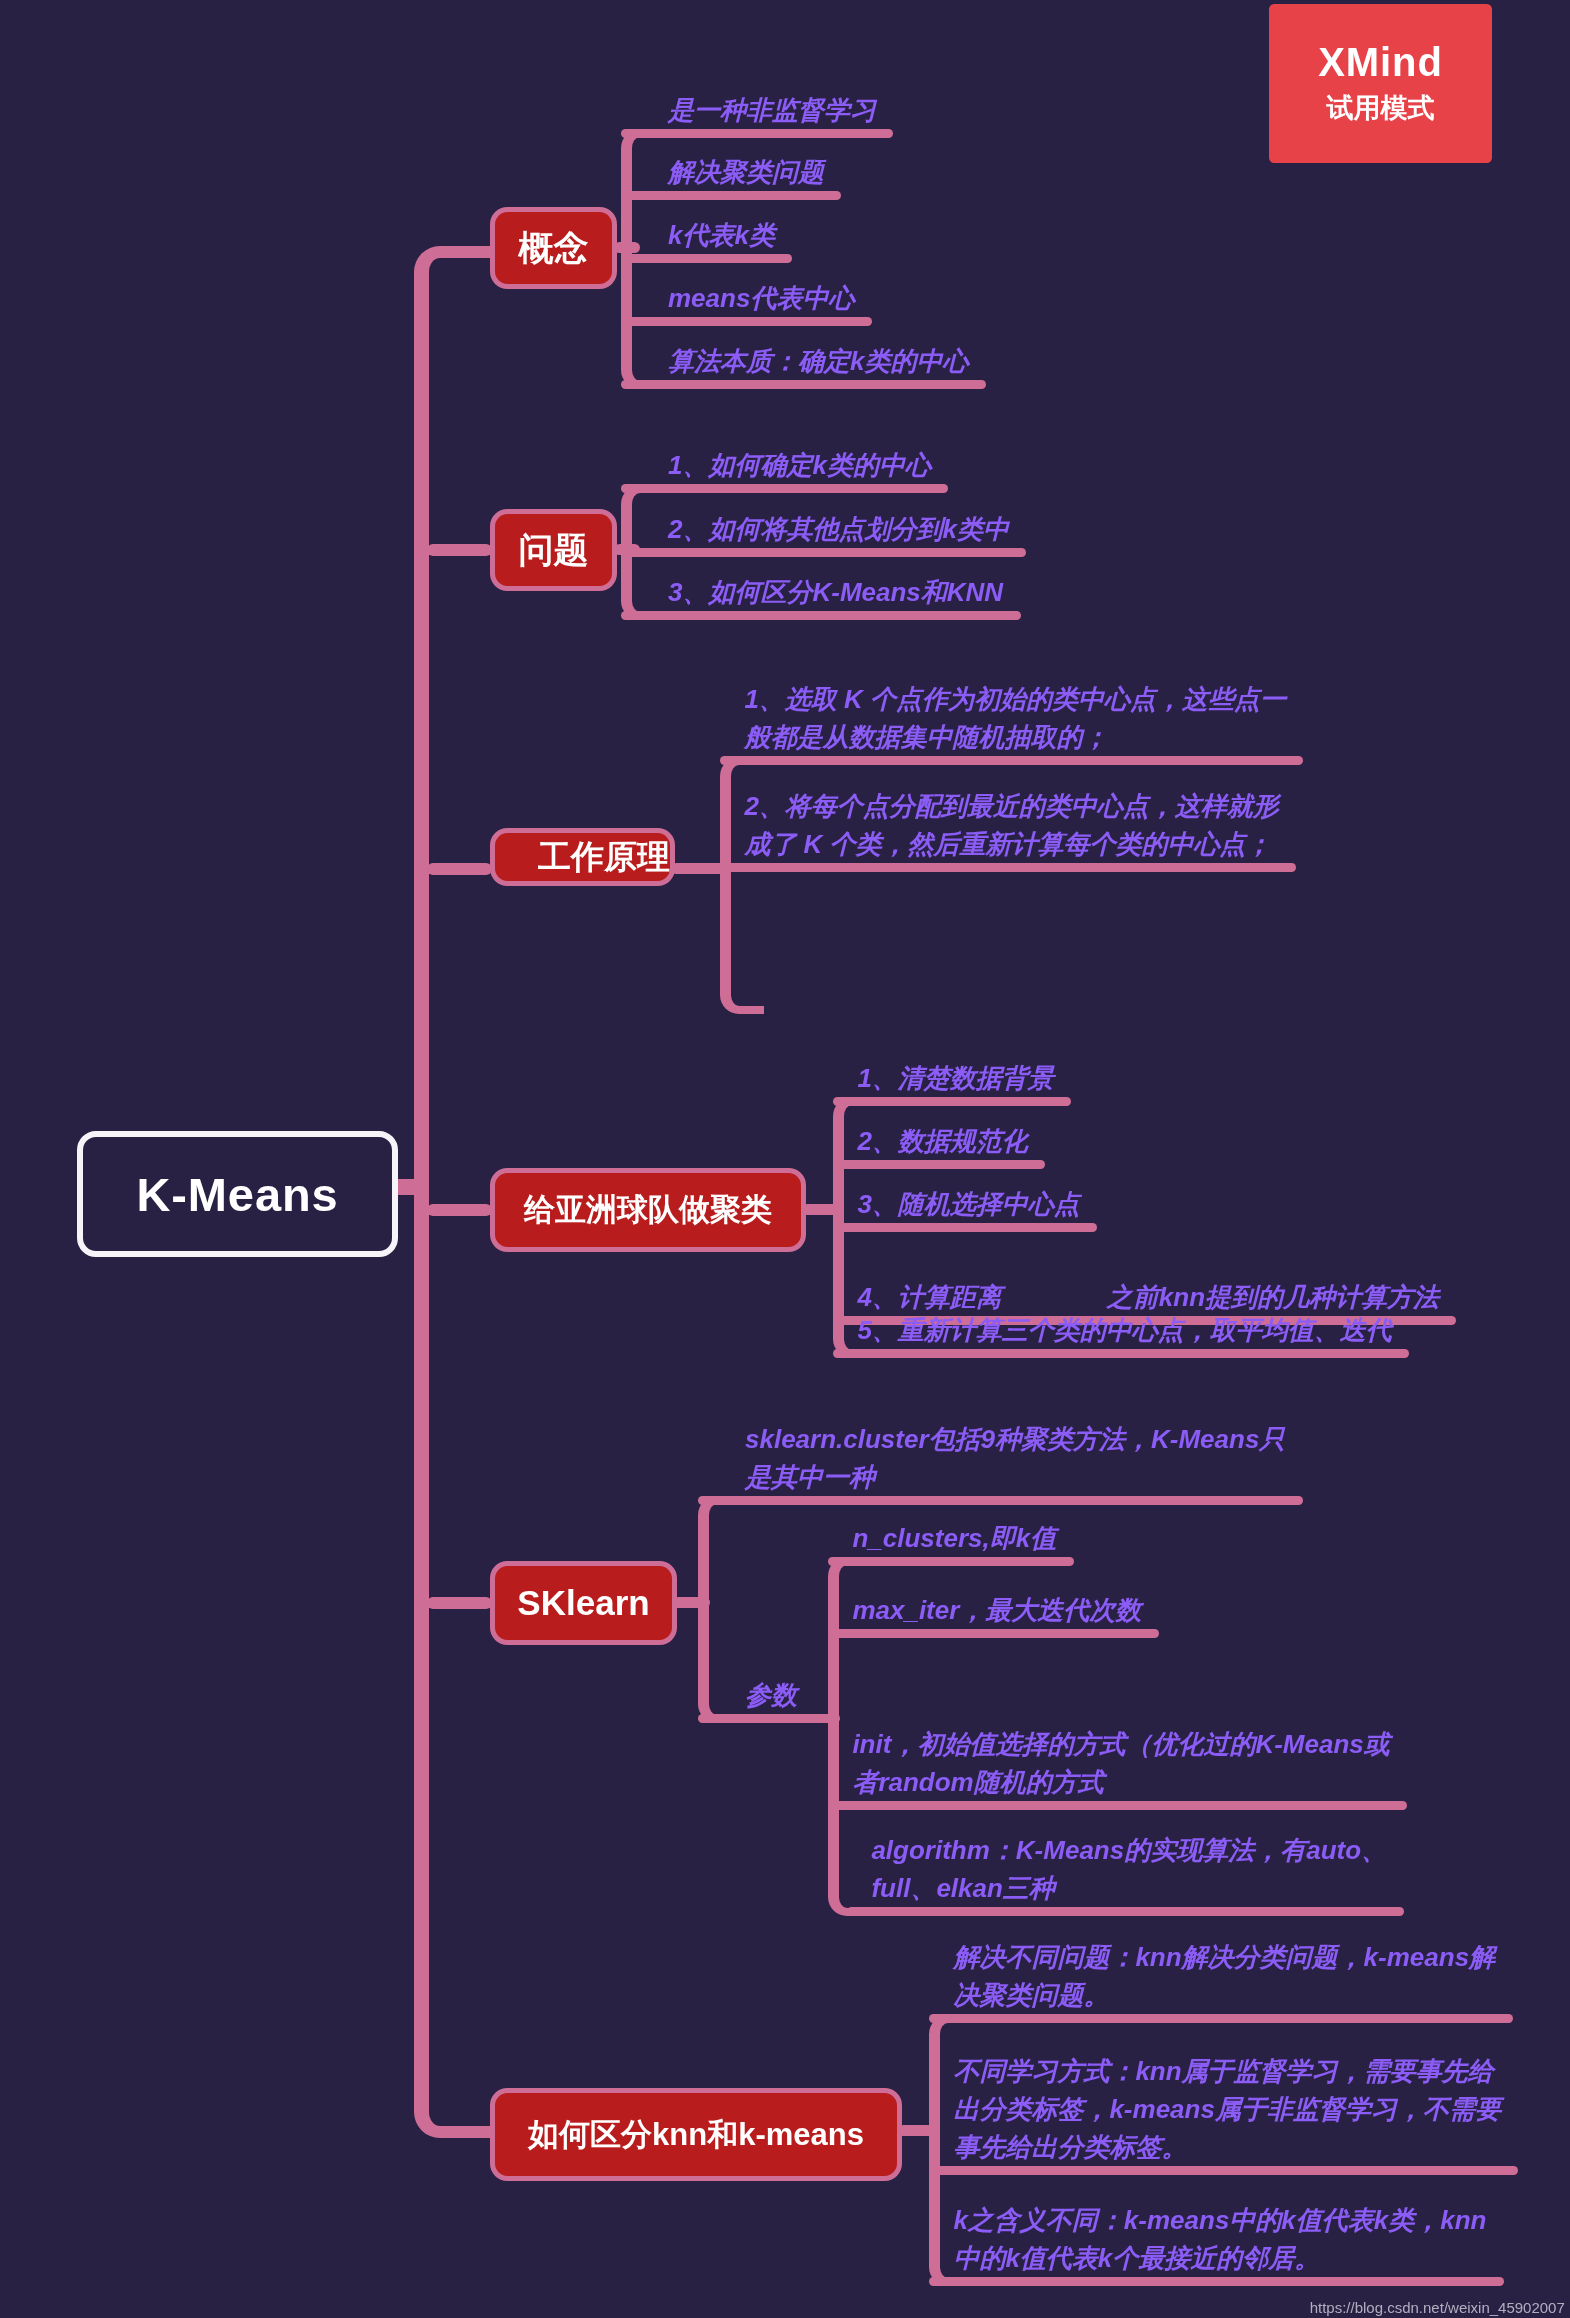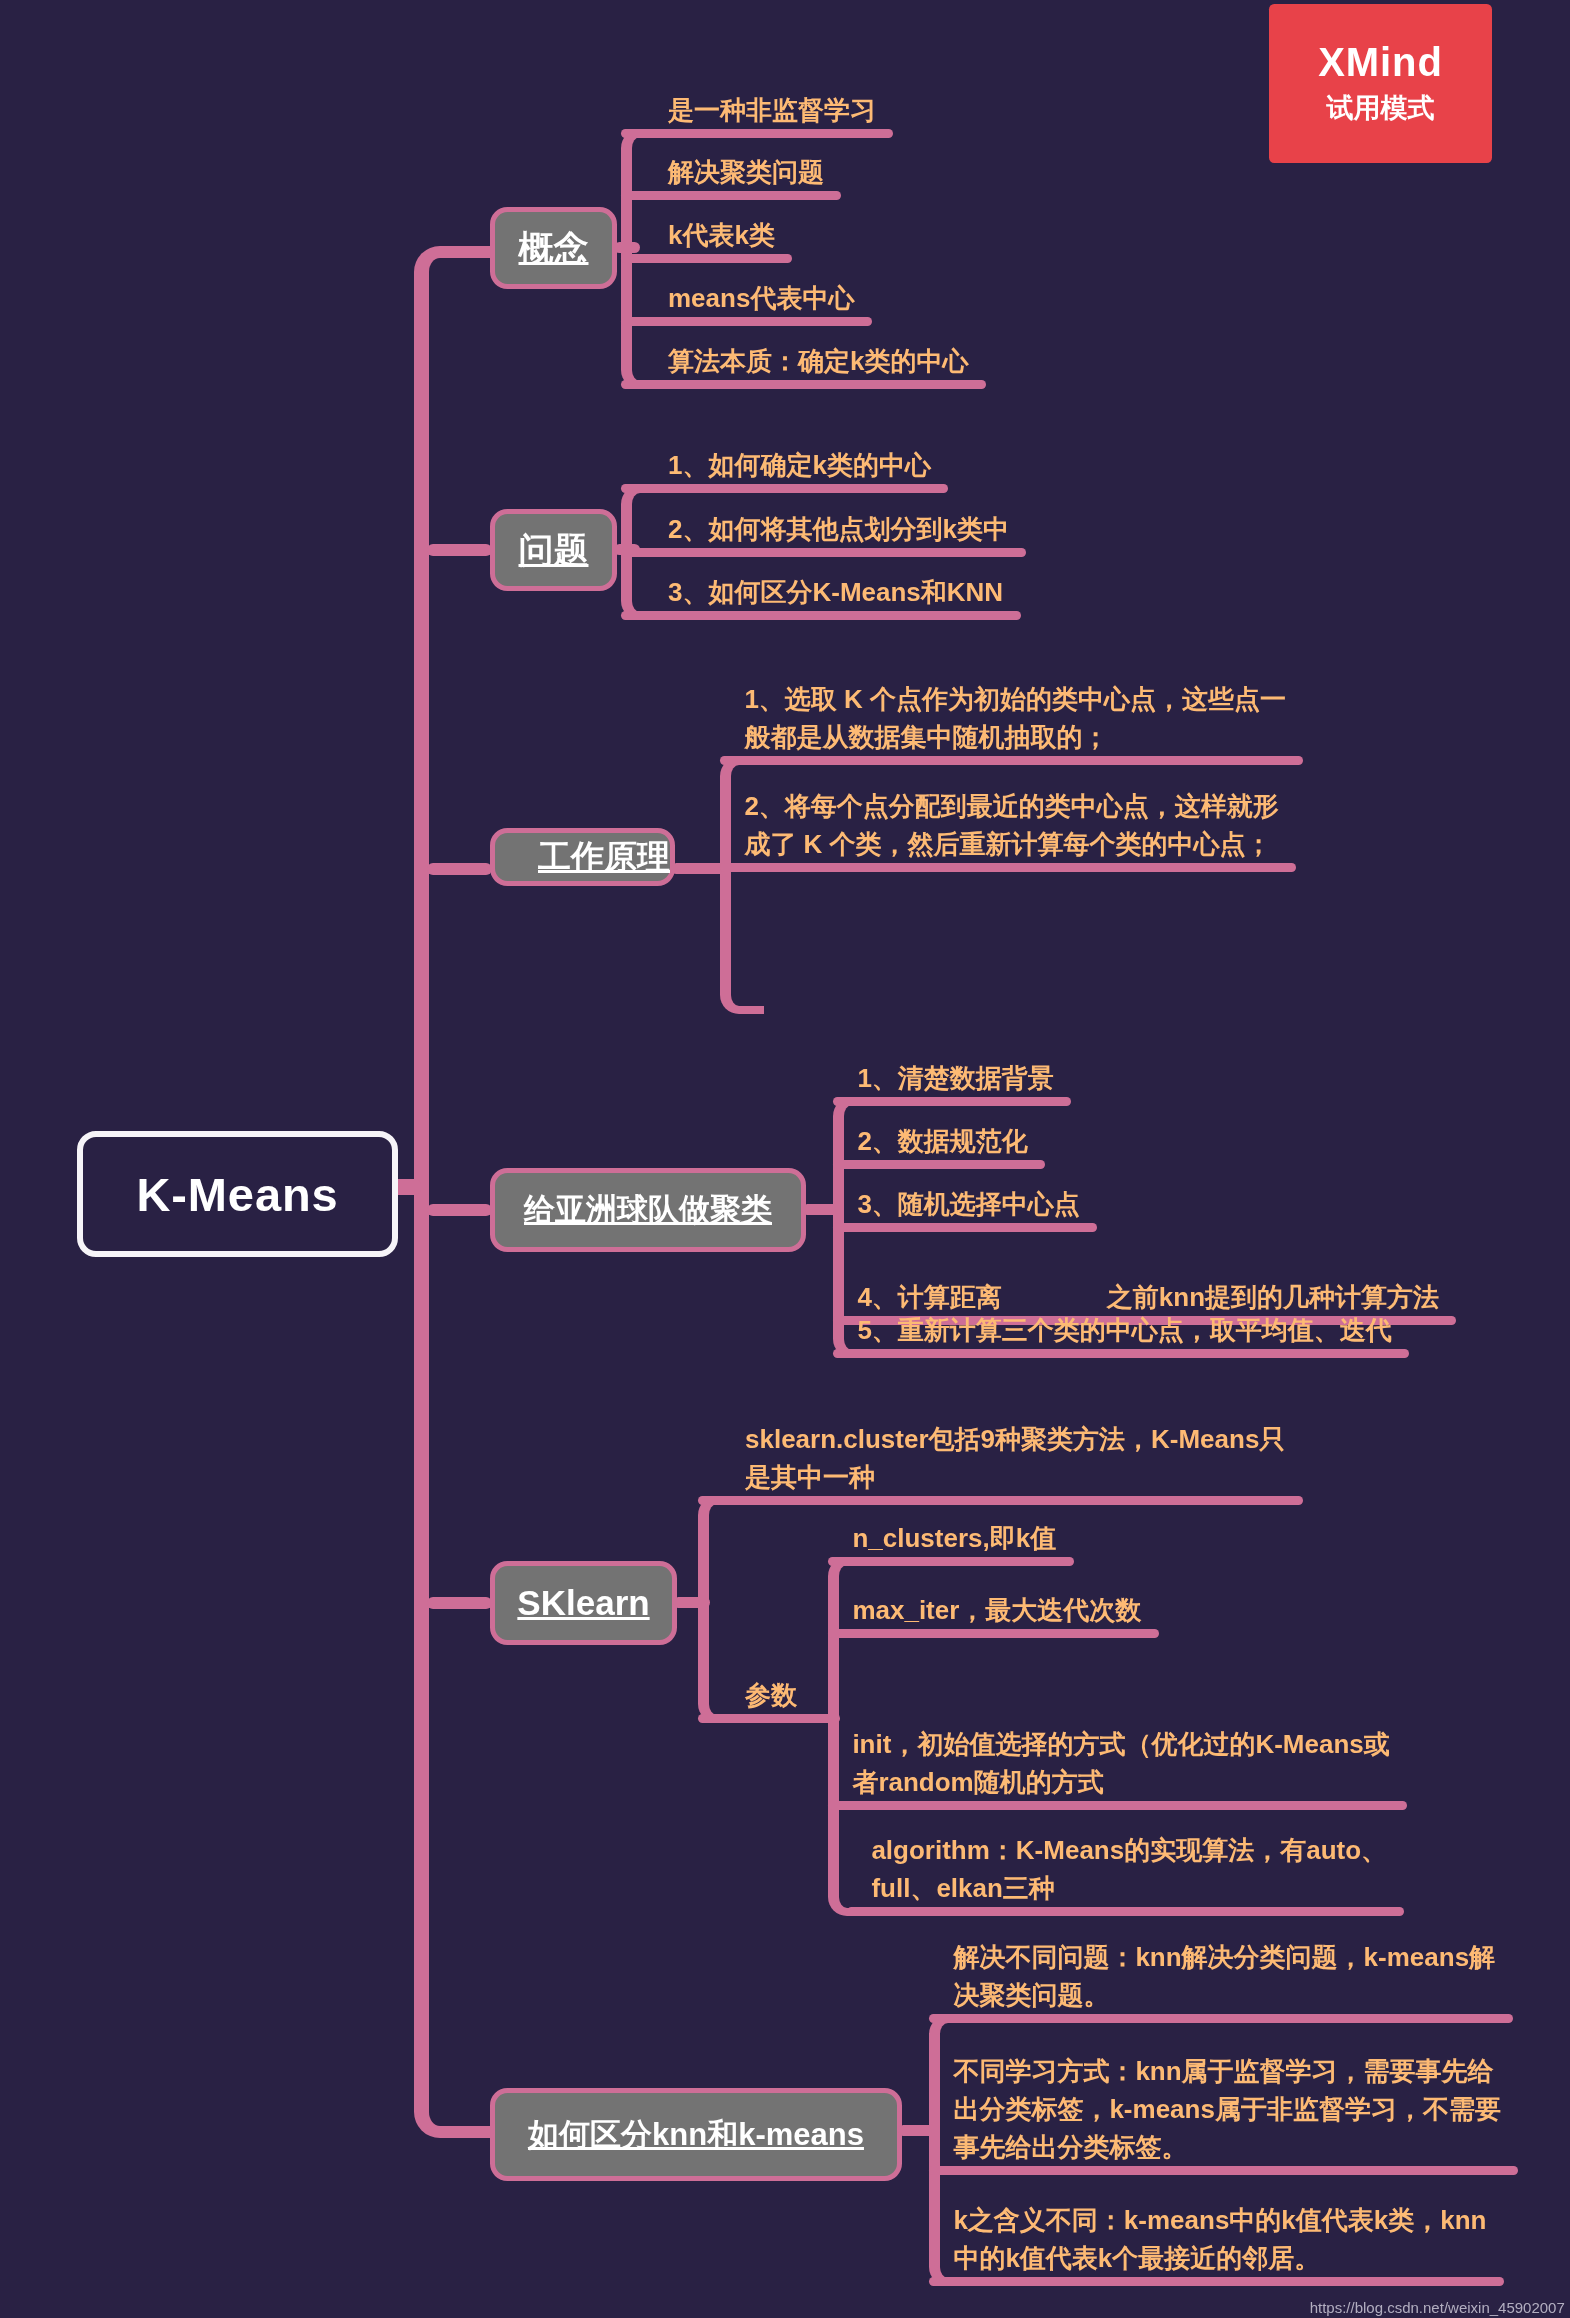--- a/index.html
+++ b/index.html
@@ -29,38 +29,38 @@
     border-top-left-radius:19px; border-bottom-left-radius:19px;
   }
 
   
   .node {
     position:absolute;
     border:5.2px solid #CE6E97;
     border-radius:17.4px;
     display:flex; align-items:center; justify-content:center;
     color:#ffffff; font-weight:bold;
-    background:#737373;
+    background:#b91c1c;
     white-space:nowrap;
-    text-decoration:underline;
   }
   .root-node {
     position:absolute; left:77px; top:1131px; width:321px; height:126px;
     border:6.1px solid #f6f4f8; border-radius:19px;
     display:flex; align-items:center; justify-content:center;
     color:#ffffff; font-weight:bold; font-size:47px;
     background:#292144; letter-spacing:0.9px;
   }
 
   
   .leaf { position:absolute; display:inline-block; }
   .leaf-text {
-    font-size:26px; font-weight:bold; color:#fdba74;
+    font-size:26px; font-weight:bold; color:#8b5cf6;
     line-height:38px; white-space:pre-line;
     padding:0 17.4px 0 24.4px;
+    font-style:italic;
   }
   .pad-lg .leaf-text { padding-left:47px; }
   .leaf-line { height:8.7px; background:#CE6E97; border-radius:4.4px; width:100%; }
   .flexrow { display:flex; gap:105px; white-space:nowrap;margin-top:31px; }
 
   
   .badge {
     position:absolute; left:1269px; top:3.5px; width:223px; height:159px;
     background:#E84249; border-radius:5.2px;
     display:flex; flex-direction:column; align-items:center; justify-content:center;

